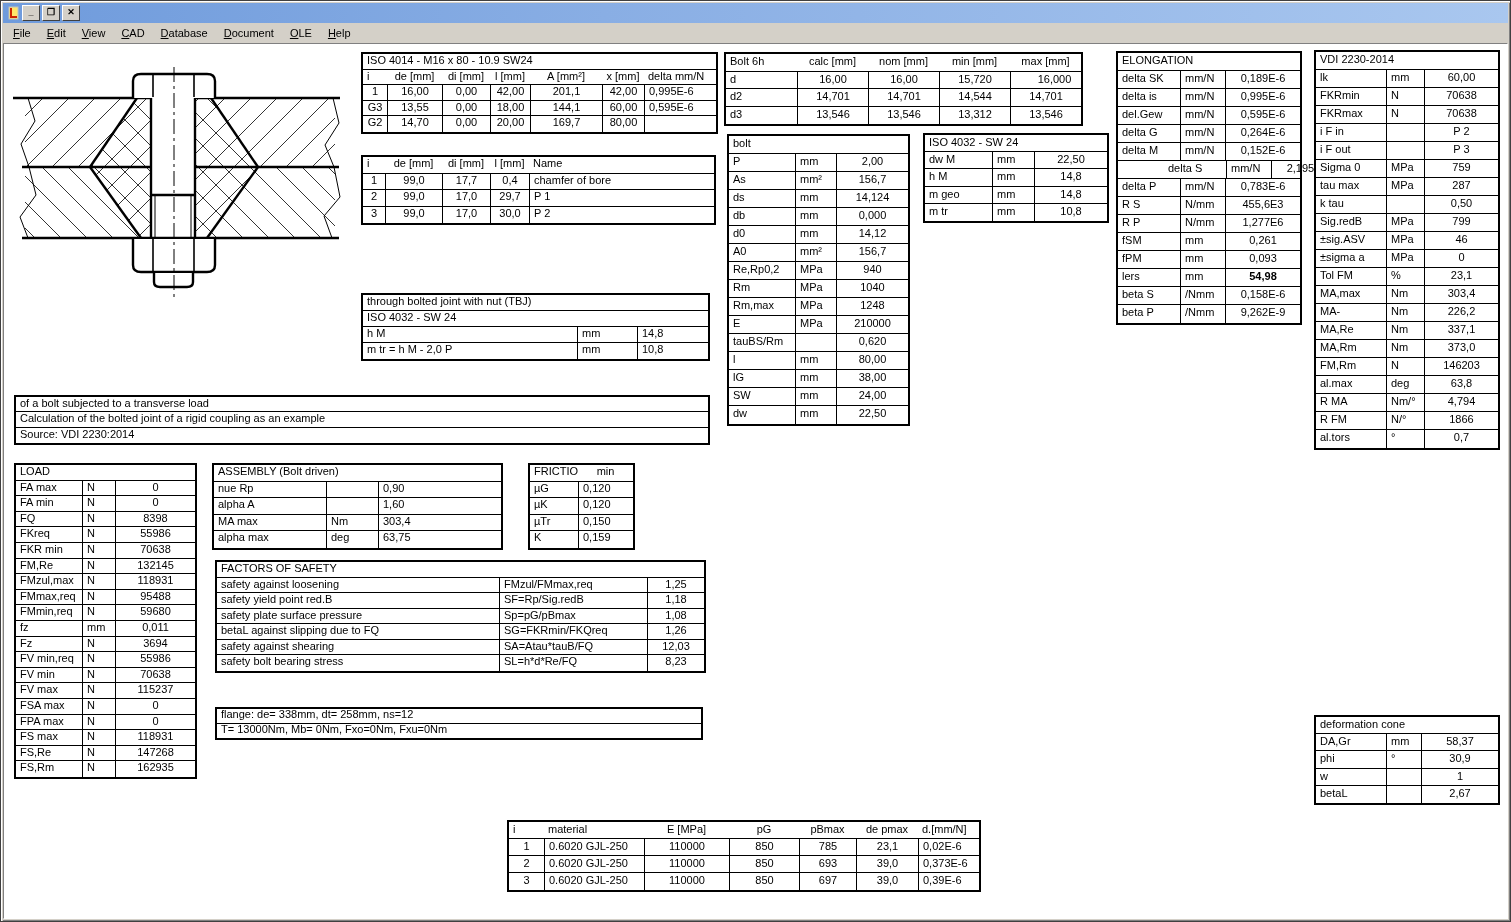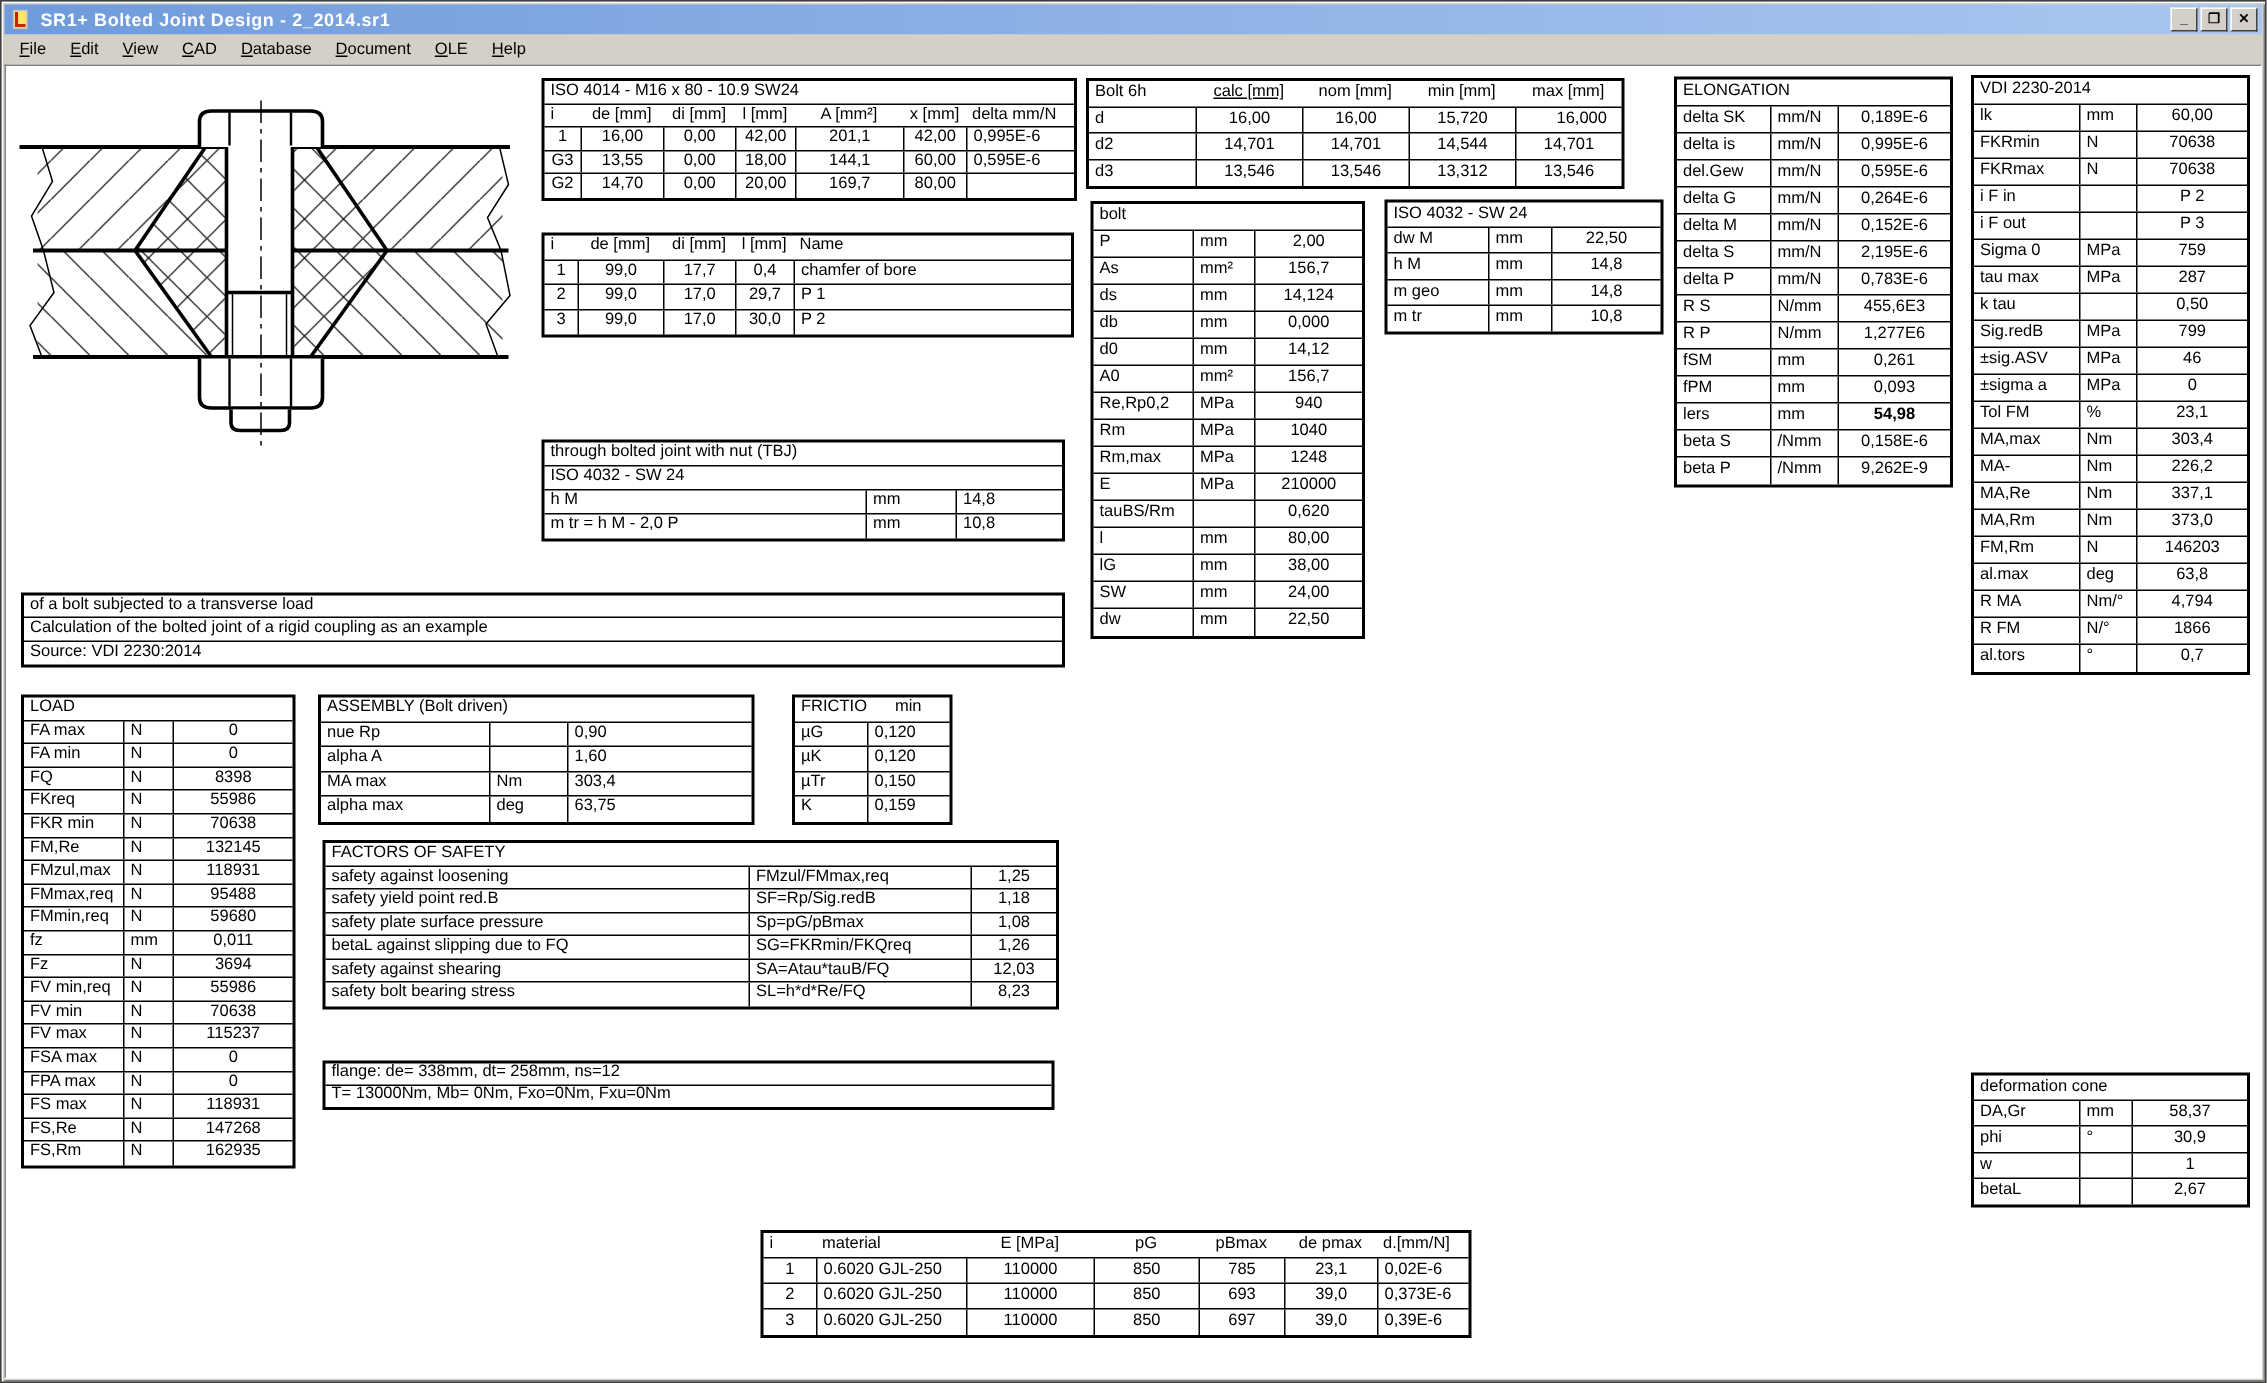--- a/index.html
+++ b/index.html
@@ -41,21 +41,20 @@
 </head>
 <body>
 
 <div class="frame"></div>
 
 <div class="titlebar">
   <svg width="16" height="16" viewBox="0 0 16 16">
     <rect x="3" y="2" width="9" height="12" fill="#ffe66a" stroke="#c0c0c0" stroke-width="1"></rect>
     <path d="M5,3 V12 H11" fill="none" stroke="#cc2200" stroke-width="2"></path>
   </svg>
-  <span class="title-text">SR1+   Bolted Joint Design  -  2_2014.sr1</span>
   <span class="winbtns">
     <span class="winbtn">_</span>
     <span class="winbtn">❐</span>
     <span class="winbtn">✕</span>
   </span>
 </div>
 
 <div class="menubar">
     <span class="menu-item">File</span>
     <span class="menu-item">Edit</span>
@@ -219,21 +218,21 @@
     <div class="row data">
       <div class="cell l" style="flex: 0 0 214px;">m tr    =  h M - 2,0 P</div>
       <div class="cell l b" style="flex: 0 0 60px;">mm</div>
       <div class="cell l b" style="flex: 0 0 71px;">10,8</div>
     </div>
   </div>
 
 <div class="tbl" style="left: 724px; top: 52px; --rh: 17.5px; width: 355px;">
     <div class="row hdr">
       <div class="cell l" style="flex: 0 0 71px;">Bolt 6h</div>
-      <div class="cell c" style="flex: 0 0 71px; text-decoration: underline;">calc [mm]</div>
+      <div class="cell c" style="flex: 0 0 71px;">calc [mm]</div>
       <div class="cell c" style="flex: 0 0 71px;">nom [mm]</div>
       <div class="cell c" style="flex: 0 0 71px;">min [mm]</div>
       <div class="cell c" style="flex: 0 0 71px;">max [mm]</div>
     </div>
     <div class="row data">
       <div class="cell l" style="flex: 0 0 71px;">d</div>
       <div class="cell c b" style="flex: 0 0 71px;">16,00</div>
       <div class="cell c b" style="flex: 0 0 71px;">16,00</div>
       <div class="cell c b" style="flex: 0 0 71px;">15,720</div>
       <div class="cell c b" style="flex: 0 0 71px; padding-left: 20px;">16,000</div>
@@ -384,21 +383,21 @@
       <div class="cell l" style="flex: 0 0 62px;">delta G</div>
       <div class="cell l b" style="flex: 0 0 45px;">mm/N</div>
       <div class="cell c b" style="flex: 0 0 75px;">0,264E-6</div>
     </div>
     <div class="row data">
       <div class="cell l" style="flex: 0 0 62px;">delta M</div>
       <div class="cell l b" style="flex: 0 0 45px;">mm/N</div>
       <div class="cell c b" style="flex: 0 0 75px;">0,152E-6</div>
     </div>
     <div class="row data">
-      <div class="cell l" style="flex: 0 0 62px;">delta S</div>
+      <div class="cell l" style="flex: 0 0 62px; margin-left: 46px;">delta S</div>
       <div class="cell l b" style="flex: 0 0 45px;">mm/N</div>
       <div class="cell c b" style="flex: 0 0 75px;">2,195E-6</div>
     </div>
     <div class="row data">
       <div class="cell l" style="flex: 0 0 62px;">delta P</div>
       <div class="cell l b" style="flex: 0 0 45px;">mm/N</div>
       <div class="cell c b" style="flex: 0 0 75px;">0,783E-6</div>
     </div>
     <div class="row data">
       <div class="cell l" style="flex: 0 0 62px;">R S</div>

